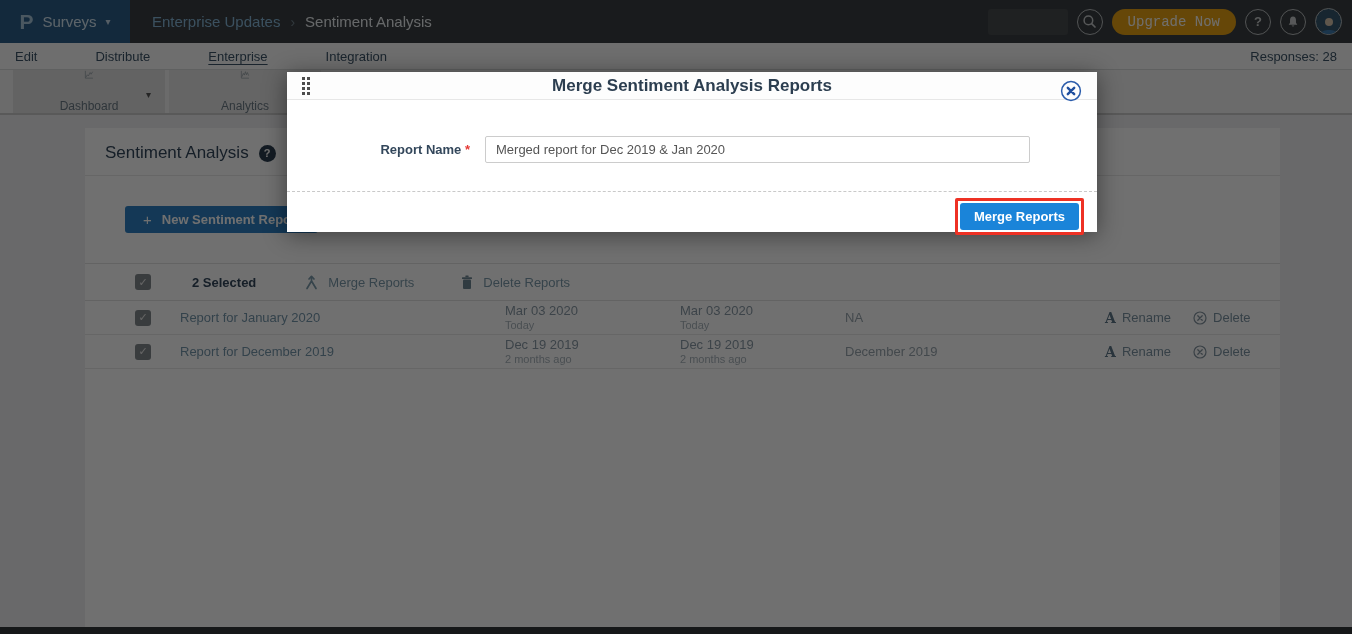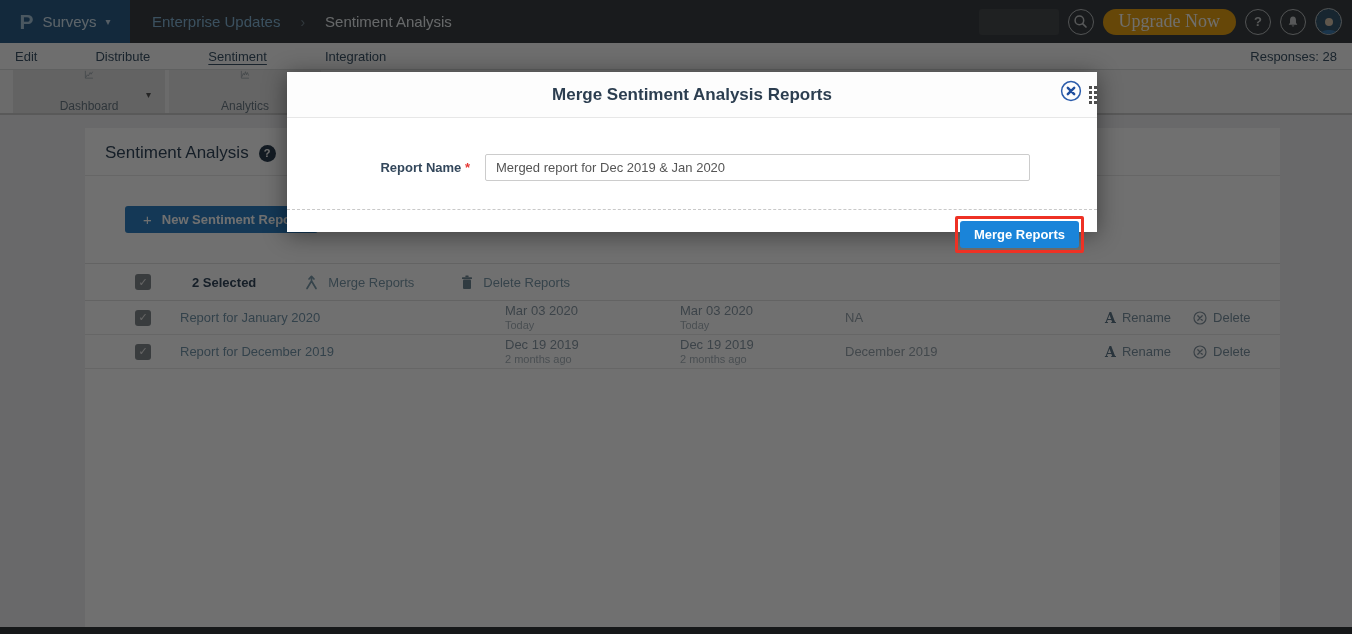--- a/index.html
+++ b/index.html
@@ -7,28 +7,28 @@
   .screen {
     position:relative; width:1352px; height:634px; overflow:hidden;
     font-family:"Liberation Sans", sans-serif; background:#eef0f1;
   }
   
   .topbar { position:absolute; left:0; top:0; width:1352px; height:43px; background:#3a3f42; display:flex; align-items:center; }
   .logo-box { width:130px; height:43px; background:#2d5f8a; display:flex; align-items:center; justify-content:center; gap:9px; cursor:pointer; }
   .logo-glyph { color:#a9c6da; font-size:21px; font-weight:bold; }
   .logo-box .prod { color:#d3e4f0; font-size:15px; }
   .logo-box .caret { color:#c2d7e6; font-size:10px; }
-  .breadcrumb { display:flex; align-items:center; gap:20px; margin-left:22px; font-size:15px; }
+  .breadcrumb { display:flex; align-items:center; gap:10px; margin-left:22px; font-size:15px; }
   .breadcrumb .parent { color:#86b7d9; cursor:pointer; }
   .breadcrumb .sep { color:#70818d; font-size:14px; }
   .breadcrumb .current { color:#e8ecef; }
   .topbar-right { margin-left:auto; display:flex; align-items:center; gap:9px; padding-right:10px; }
   .hsearch { width:80px; height:26px; background:#474b4e; border:none; border-radius:3px; color:#ddd; padding:0 8px; font-size:12px; outline:none; }
   .circle-btn { width:26px; height:26px; border-radius:50%; border:1.5px solid #b9bdbf; background:transparent; color:#c6c9cb; display:flex; align-items:center; justify-content:center; cursor:pointer; font-size:13px; font-weight:bold; }
-  .upgrade-btn { height:26px; padding:0 16px; border:none; border-radius:13px; background:#e9a214; color:#fdfcf8; font-size:18px; cursor:pointer; font-family:Liberation Serif, serif; }
+  .upgrade-btn { height:26px; padding:0 16px; border:none; border-radius:13px; background:#e9a214; color:#fdfcf8; font-size:14px; cursor:pointer; font-family:Liberation Mono, monospace; }
   .avatar-btn { width:27px; height:27px; border-radius:50%; border:1.5px solid #b9bdbf; background:#35586f; overflow:hidden; display:flex; align-items:flex-end; justify-content:center; cursor:pointer; padding:0; }
   
   .surveynav { position:absolute; left:0; top:43px; width:1352px; height:27px; background:#fafbfb; border-bottom:1px solid #d8dadb; display:flex; align-items:center; gap:58px; padding:0 15px; font-size:13px; color:#3b5266; }
   .surveynav .nav-item { cursor:pointer; }
   .surveynav .nav-item.active { text-decoration:underline; text-underline-offset:3px; }
   .surveynav .responses { margin-left:auto; color:#3b5266; }
   
   .toolbar { position:absolute; left:0; top:70px; width:1352px; height:45px; background:#f4f4f4; border-bottom:2px solid #cbcbcb; display:flex; padding-left:13px; }
   .tool-tab { position:relative; width:152px; height:43px; background:#e7e7e7; margin-right:4px; display:flex; flex-direction:column; align-items:center; justify-content:center; gap:20px; cursor:pointer; }
   .tool-tab.selected { background:#e2e2e2; }
@@ -57,21 +57,21 @@
   .cell-date .rel { font-size:11px; color:#a8b3bb; }
   .cell-linked { width:260px; flex:none; color:#98a5ae; }
   .cell-actions { display:flex; align-items:center; gap:22px; color:#7b93a2; }
   .row-action { display:flex; align-items:center; gap:6px; cursor:pointer; }
   .rename-a { font-family:"DejaVu Serif", serif; font-weight:bold; font-size:14px; color:#5d7688; }
   
   .bottombar { position:absolute; left:0; top:627px; width:1352px; height:7px; background:#33373a; }
   
   .dim-overlay { position:absolute; inset:0; background:rgba(0,0,0,0.56); z-index:10; }
   .modal { position:absolute; left:287px; top:72px; width:810px; height:160px; background:#fff; z-index:20; box-shadow:0 3px 22px rgba(0,0,0,0.45); }
-  .modal-header { position:relative; height:46px; background:#fdfdfd; border-bottom:1px solid #e7e7e7; display:flex; align-items:center;justify-content:flex-end; }
+  .modal-header { position:relative; height:28px; background:#fdfdfd; border-bottom:1px solid #e7e7e7; display:flex; align-items:center; }
   .drag-handle { margin-left:15px; display:grid; grid-template-columns:repeat(2,3px); grid-auto-rows:3px; gap:2px; cursor:grab; }
   .drag-handle i { background:#4d4d4d; }
   .modal-title { position:absolute; left:0; right:0; text-align:center; font-size:17px; font-weight:bold; color:#2c3e50; }
   .modal-close { position:absolute; right:15px; top:8px; width:22px; height:22px; background:none; border:none; padding:0; cursor:pointer; }
   .modal-body { display:flex; align-items:center; margin-top:36px; }
   .field-label { width:183px; text-align:right; font-size:13px; font-weight:bold; color:#33475b; flex:none; }
   .req { color:#e53935; }
   .field-input { margin-left:15px; width:545px; height:27px; border:1px solid #ccc; border-radius:2px; font-size:13px; color:#555; padding:4px 10px; outline:none; font-family:inherit; }
   .modal-dashes { margin-top:28px; border-top:1px dashed #c9c9c9; }
   .modal-footer { display:flex; justify-content:flex-end; padding:6px 13px 0 0; }
@@ -118,21 +118,21 @@
             <circle cx="10" cy="6" r="4" fill="#d8c6ae"></circle>
             <path d="M2 18 C2 12.5 18 12.5 18 18 Z" fill="#3f7bb0"></path>
           </svg>
       </button>
     </div>
   </header>
 
   <nav class="surveynav">
     <span class="nav-item">Edit</span>
     <span class="nav-item">Distribute</span>
-    <span class="nav-item active">Sentiment</span>
+    <span class="nav-item active">Enterprise</span>
     <span class="nav-item">Integration</span>
     <span class="responses">Responses: 28</span>
   </nav>
 
   <div class="toolbar">
     <div class="tool-tab selected">
       <svg width="16" height="16" viewBox="0 0 16 16">
           <path d="M1.5 1.5 L1.5 14.5 L15 14.5" fill="none" stroke="#8a959d" stroke-width="1.2"></path>
           <polyline points="2.5,13 5,8.5 7,10.5 10,4.5 11.8,7.5 14.5,3" fill="none" stroke="#8a959d" stroke-width="1.2"></polyline>
         </svg>

